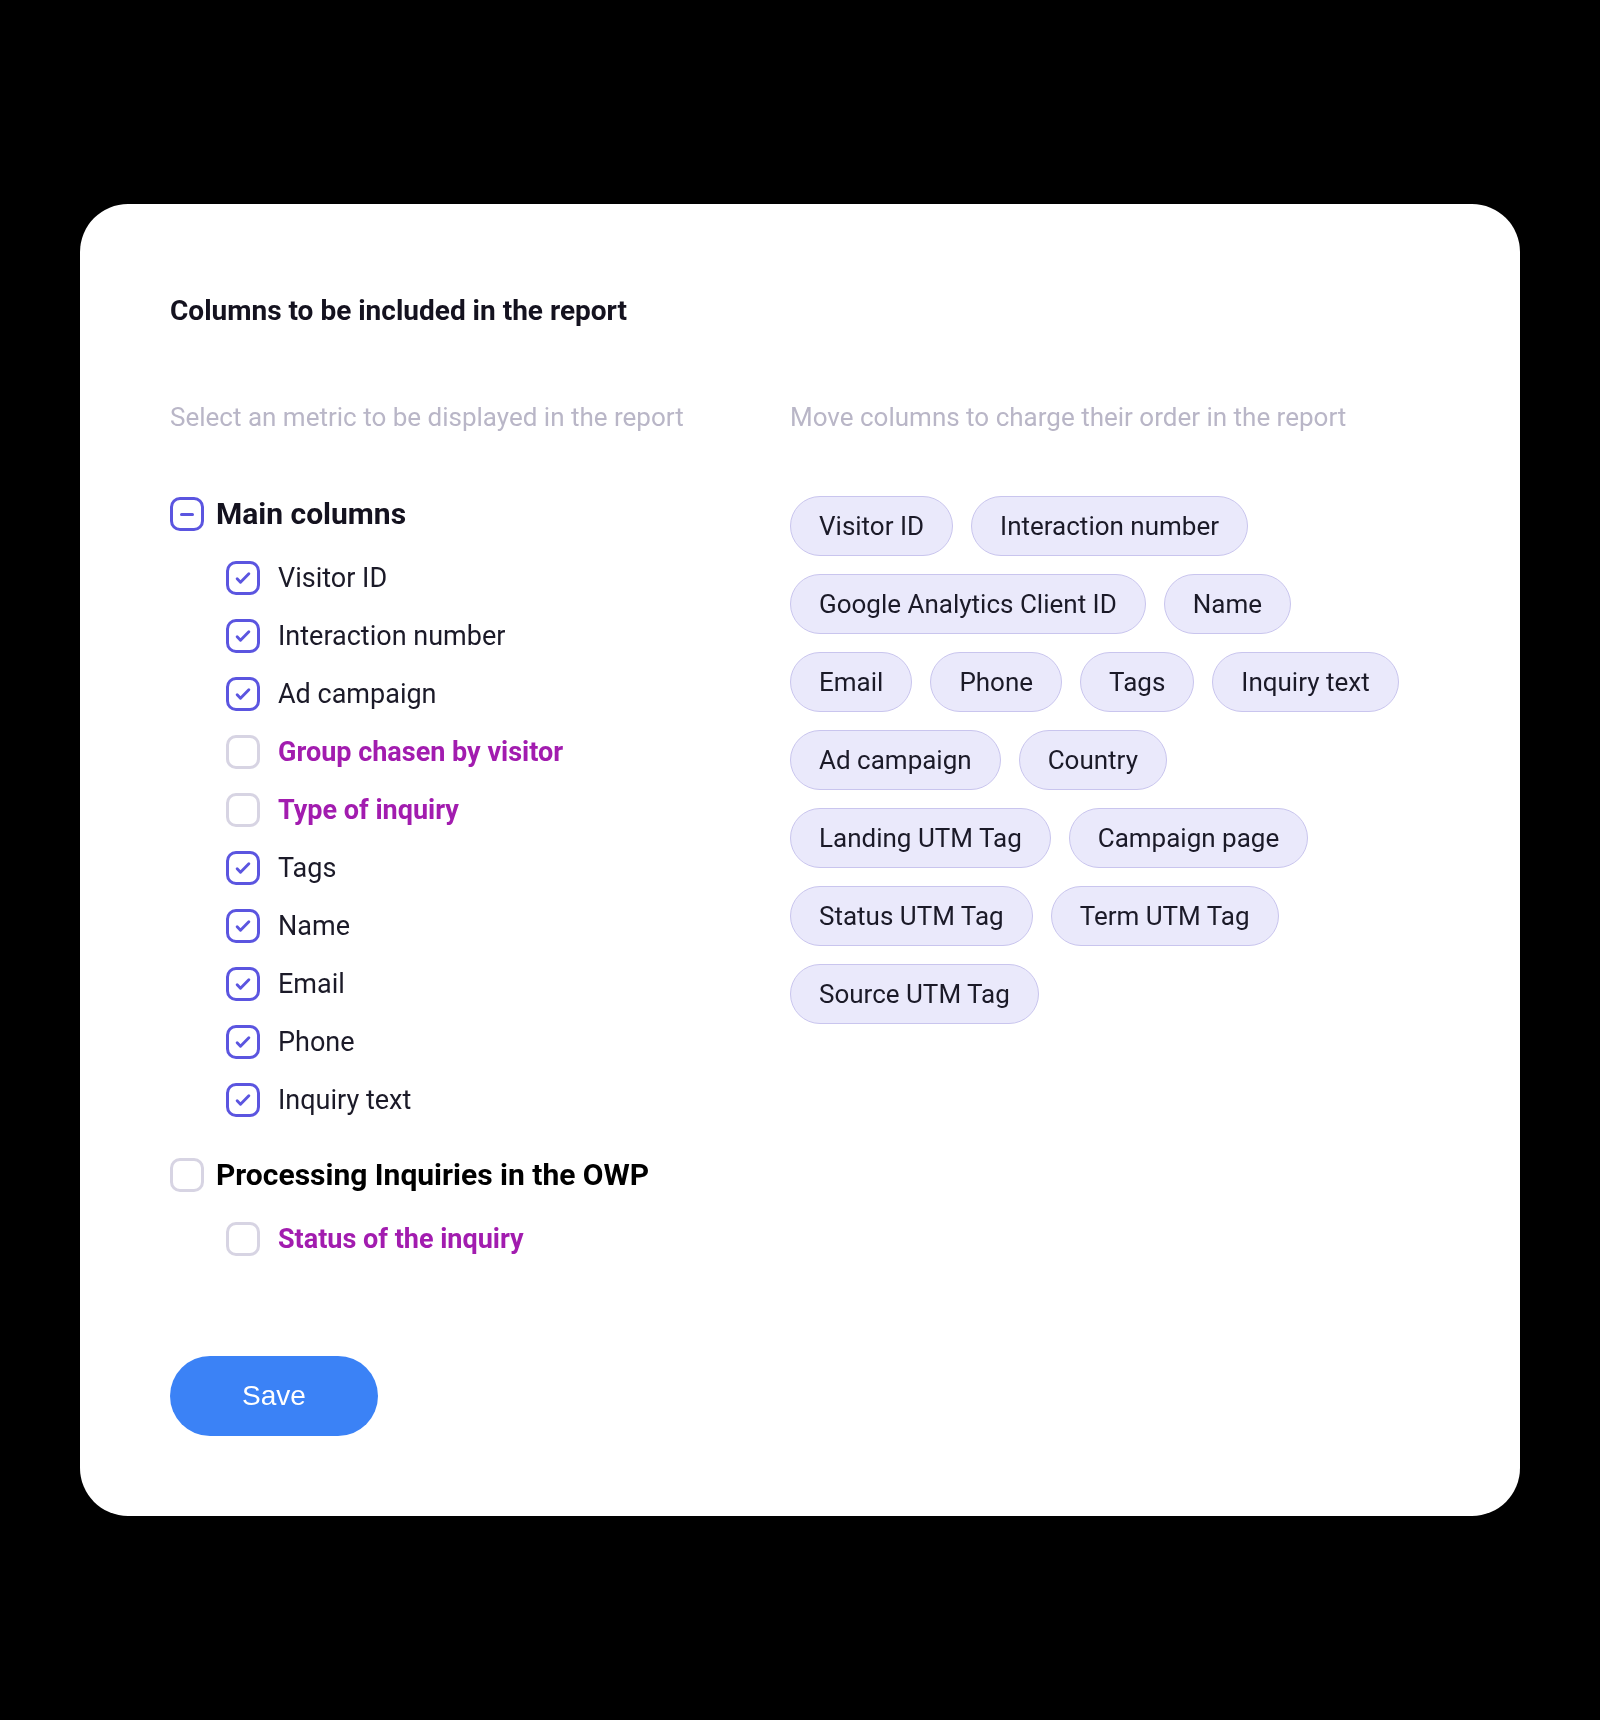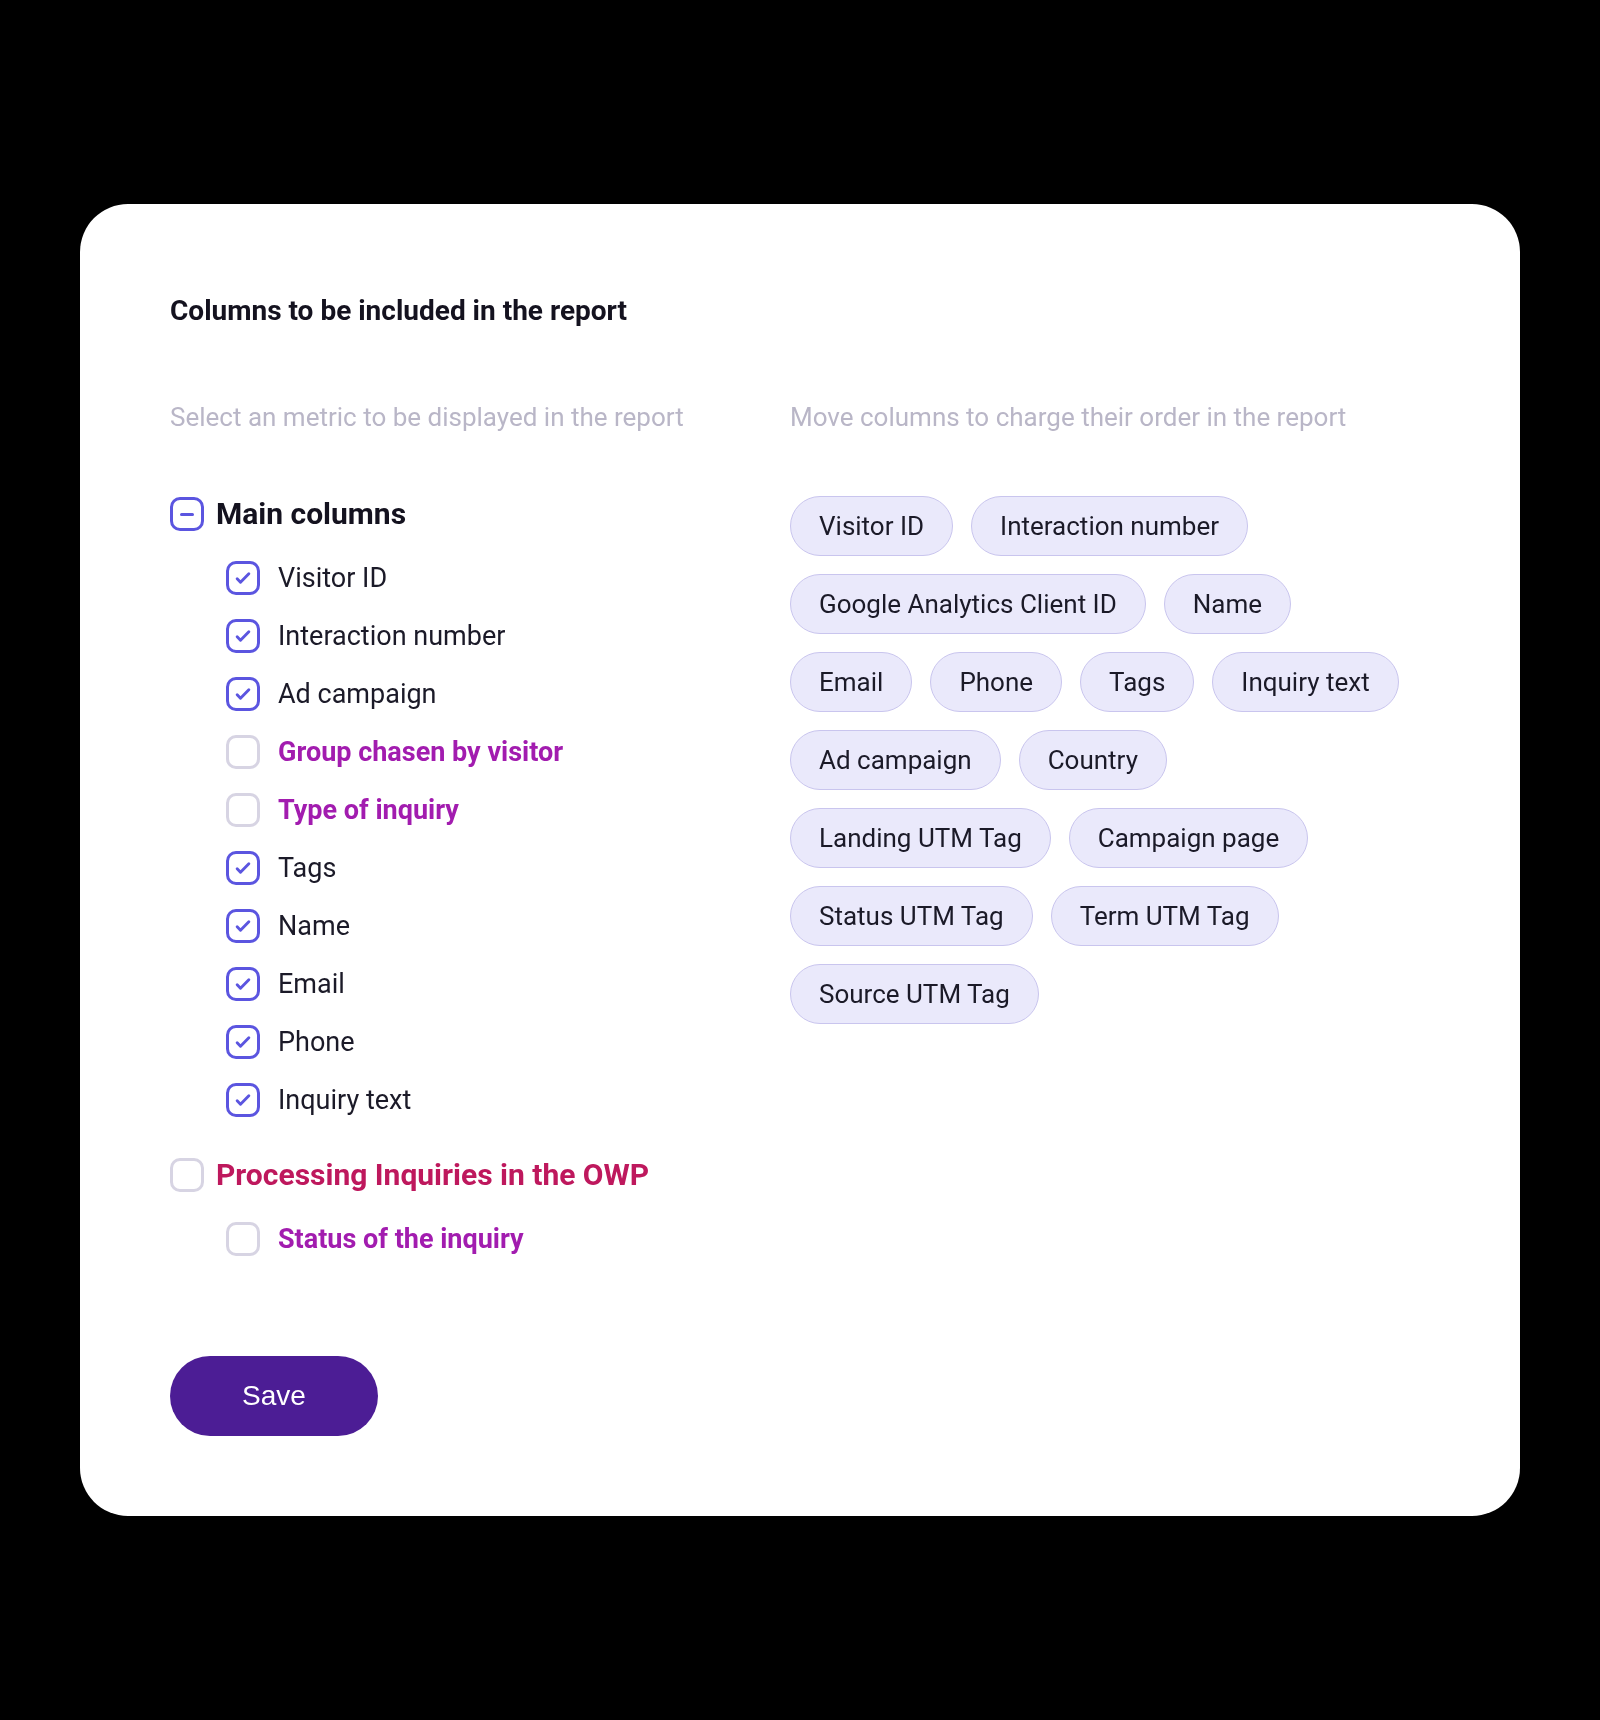--- a/index.html
+++ b/index.html
@@ -43,21 +43,21 @@
       display: flex;
       align-items: flex-end;
       gap: 12px;
       margin-bottom: 30px;
     }
     .group-header .title-text {
       font-size: 30px;
       font-weight: 700;
       color: #14121f;
     }
-    .group-header.muted .title-text { color: #be185d; }
+    .group-header.muted .title-text { color: #000000; }
 
     .checkbox-list {
       display: flex;
       flex-direction: column;
       gap: 24px;
       padding-left: 56px;
       margin-bottom: 40px;
     }
     .check-item {
       display: flex;
@@ -115,21 +115,21 @@
       color: #1b1a28;
       font-size: 26px;
       padding: 14px 28px;
       border-radius: 999px;
       white-space: nowrap;
       cursor: grab;
     }
 
     .save-btn {
       margin-top: 60px;
-      background: #4c1d95;
+      background: #3b82f6;
       color: #fff;
       border: none;
       font-size: 28px;
       padding: 24px 72px;
       border-radius: 999px;
       cursor: pointer;
     }
   </style>
 </head>
 <body>

